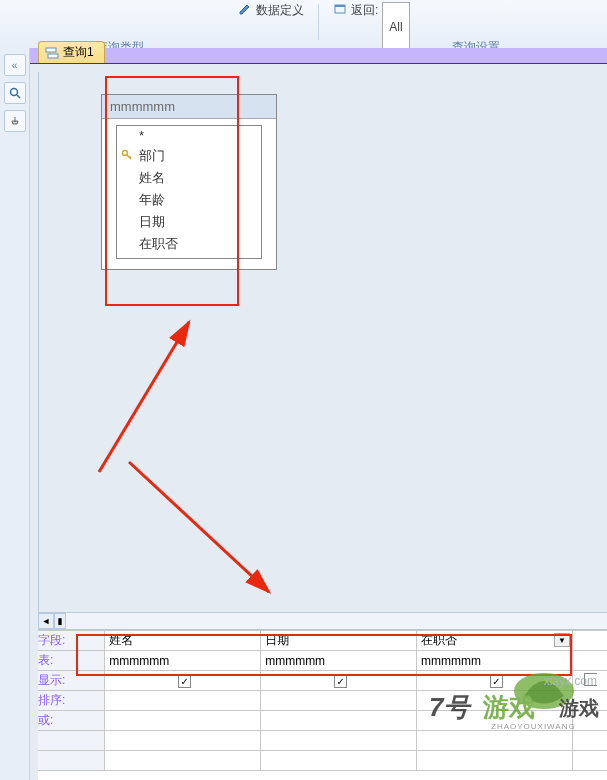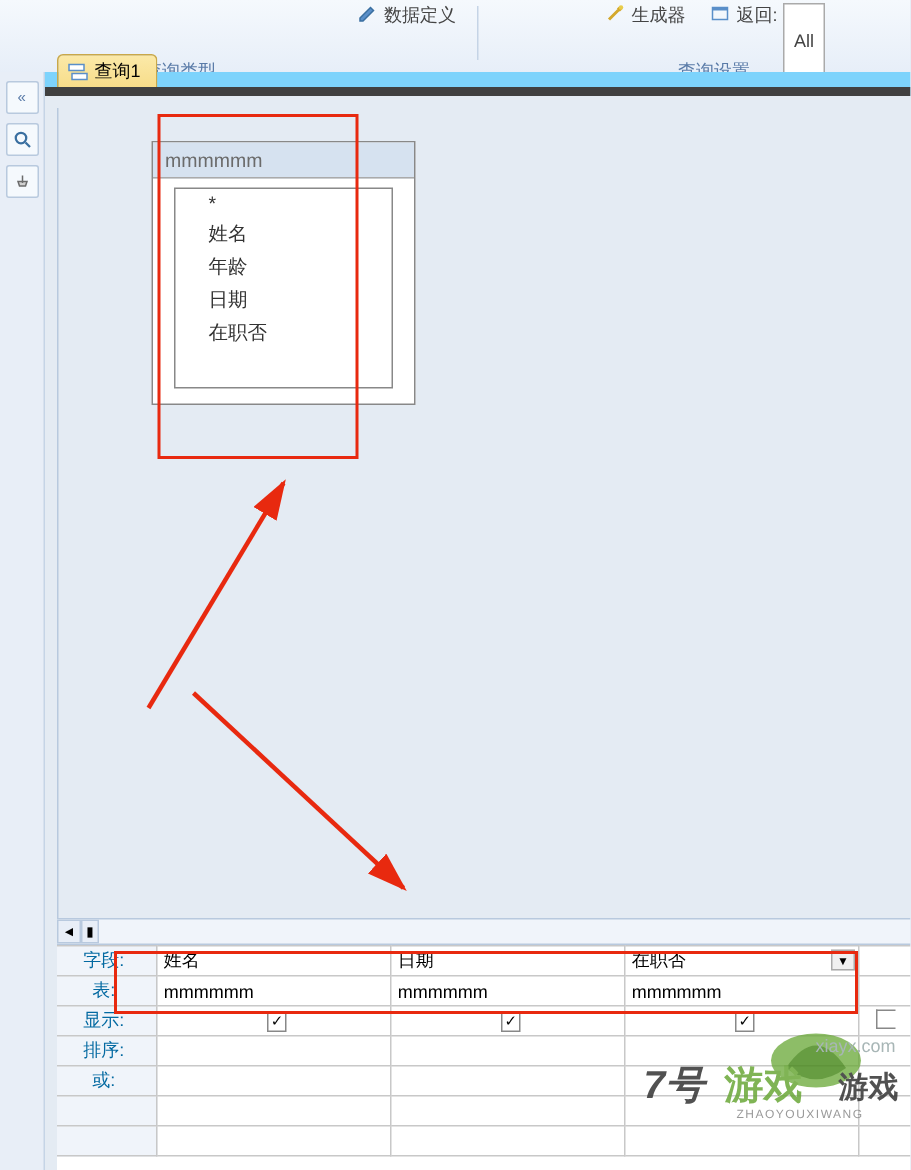--- a/index.html
+++ b/index.html
@@ -79,22 +79,22 @@
       left: 30px;
       top: 48px;
       width: 577px;
       height: 732px;
       background: #e4ebf3;
     }
     
     
     .tab-bar {
       height: 16px;
-      background: #7dd3fc;
-      border-bottom: 6px solid #404040;
+      background: #c4b5fd;
+      border-bottom: 1px solid #404040;
       display: flex;
       align-items: flex-end;
       padding-left: 8px;
     }
     .tab {
       background: linear-gradient(#fbe9a8, #f7dd8a);
       border: 1px solid #c9a84a;
       border-bottom: none;
       border-radius: 4px 4px 0 0;
       padding: 2px 10px 2px 6px;
@@ -229,24 +229,24 @@
       border-collapse: collapse;
     }
     .grid-table td, .grid-table th {
       border: 1px solid #c8c8c8;
       height: 20px;
       font-size: 12px;
       vertical-align: middle;
     }
     .grid-table .row-label {
       width: 62px;
-      text-align: center;
+      text-align: left;
       padding-right: 4px;
       background: #f0f4fa;
-      color: #0369a1;
+      color: #8b5cf6;
       font-size: 12px;
       border-left: none;
     }
     .grid-table .data-cell {
       width: 145px;
       padding-left: 4px;
       background: #fff;
       position: relative;
     }
     .grid-table .narrow-cell { width: 32px; background:#fff; border-right:none;}
@@ -273,47 +273,38 @@
       justify-content: center;
       font-size: 10px;
       cursor: pointer;
       background:#fff;
     }
     
     
     .watermark {
       position: absolute;
       right: 8px;
-      bottom: 20px;
+      bottom: 36px;
       opacity: 0.85;
       z-index: 20;
     }
   </style>
 </head>
 <body>
 
 <div class="ribbon-area">
   <div class="ribbon-item" style="margin-left:230px;">
     <span class="icon">
       <svg width="14" height="14" viewBox="0 0 14 14">
           <path d="M2 10 L9 3 L11 5 L4 12 L2 12 Z" fill="#5a8fc9" stroke="#3a6fa0"></path>
         </svg>
     </span>
     <span>数据定义</span>
   </div>
   <div class="ribbon-sep"></div>
-  <div class="ribbon-item" style="margin-left:70px;">
-    <span class="icon">
-      <svg width="14" height="14" viewBox="0 0 14 14">
-          <path d="M3 11 L10 4 M9 3 L11 5" stroke="#d4a82c" stroke-width="2"></path>
-          <circle cx="11" cy="3" r="1.5" fill="#e8cc4a"></circle>
-        </svg>
-    </span>
-    <span>生成器</span>
-  </div>
   <div class="ribbon-item">
     <span class="icon">
       <svg width="14" height="14" viewBox="0 0 14 14">
           <rect x="2" y="3" width="10" height="8" fill="none" stroke="#5a8fc9"></rect>
           <rect x="2" y="3" width="10" height="2" fill="#5a8fc9"></rect>
         </svg>
     </span>
     <span>返回:</span>
     <span style="margin-left:4px; background:#fff; border:1px solid #aaa; padding:17px 6px; min-width:24px;">All</span>
   </div>
@@ -348,20 +339,29 @@
       </span>
       <span>查询1</span>
     </div>
   </div>
 
   <div class="design-area">
     <div class="table-box">
       <div class="table-title">mmmmmm</div>
       <div class="field-list">
         <div class="field-item star">*</div>
+        <div class="field-item">
+          <span class="key-icon">
+            <svg width="12" height="12" viewBox="0 0 12 12">
+                <circle cx="4" cy="4" r="2.5" fill="none" stroke="#d4a82c" stroke-width="1.5"></circle>
+                <path d="M6 6 L10 10 M8 8 L10 8" stroke="#d4a82c" stroke-width="1.5"></path>
+              </svg>
+          </span>
+          <span>部门</span>
+        </div>
         <div class="field-item">姓名</div>
         <div class="field-item">年龄</div>
         <div class="field-item">日期</div>
         <div class="field-item">在职否</div>
       </div>
     </div>
     <div class="table-box-border"></div>
 
     <svg class="arrow" style="left:50px; top:240px;" width="120" height="170">
       <defs>

